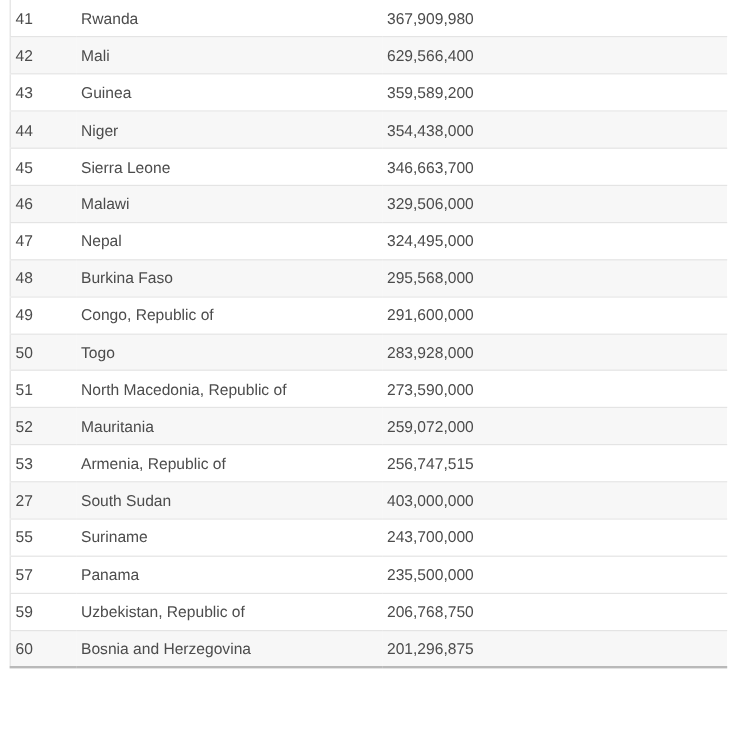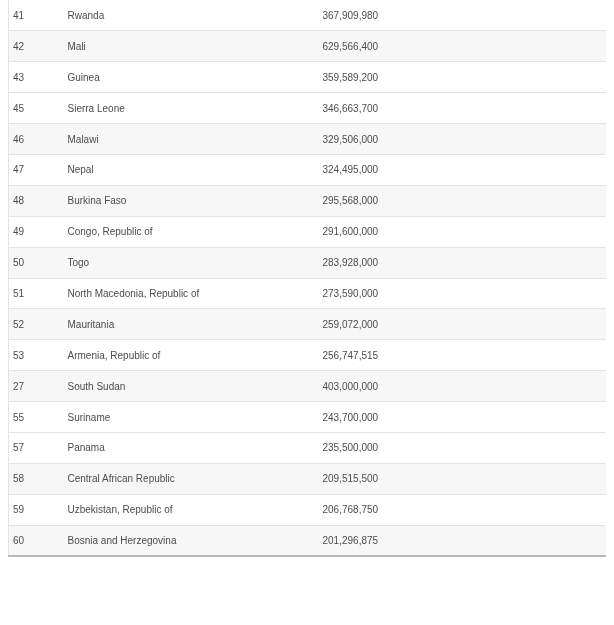--- a/index.html
+++ b/index.html
@@ -25,21 +25,21 @@
   table.ranking {
     width: 597px;
     border-collapse: collapse;
     table-layout: fixed;
     border-left: 1px solid var(--left-border);
   }
   table.ranking td {
     height: 30.9px;
     padding: 0 4px;
     vertical-align: middle;
-    font-size: 10px;
+    font-size: 13px;
     color: var(--text);
     border-bottom: 1px solid var(--row-border);
     white-space: nowrap;
     overflow: hidden;
   }
   table.ranking tr { background: var(--row-bg); }
   table.ranking tr.alt { background: var(--row-alt-bg); }
   table.ranking tr:last-child td { border-bottom: 2px solid var(--bottom-border); }
   col.c-rank { width: 55px; }
   col.c-country { width: 255px; }
@@ -63,20 +63,25 @@
         </tr>
         <tr class="alt">
           <td>42</td>
           <td>Mali</td>
           <td>629,566,400</td>
         </tr>
         <tr>
           <td>43</td>
           <td>Guinea</td>
           <td>359,589,200</td>
+        </tr>
+        <tr class="alt">
+          <td>44</td>
+          <td>Niger</td>
+          <td>354,438,000</td>
         </tr>
         <tr>
           <td>45</td>
           <td>Sierra Leone</td>
           <td>346,663,700</td>
         </tr>
         <tr class="alt">
           <td>46</td>
           <td>Malawi</td>
           <td>329,506,000</td>
@@ -124,25 +129,20 @@
         <tr>
           <td>55</td>
           <td>Suriname</td>
           <td>243,700,000</td>
         </tr>
         <tr>
           <td>57</td>
           <td>Panama</td>
           <td>235,500,000</td>
         </tr>
-        <tr class="alt">
-          <td>58</td>
-          <td>Central African Republic</td>
-          <td>209,515,500</td>
-        </tr>
         <tr>
           <td>59</td>
           <td>Uzbekistan, Republic of</td>
           <td>206,768,750</td>
         </tr>
         <tr class="alt">
           <td>60</td>
           <td>Bosnia and Herzegovina</td>
           <td>201,296,875</td>
         </tr>

